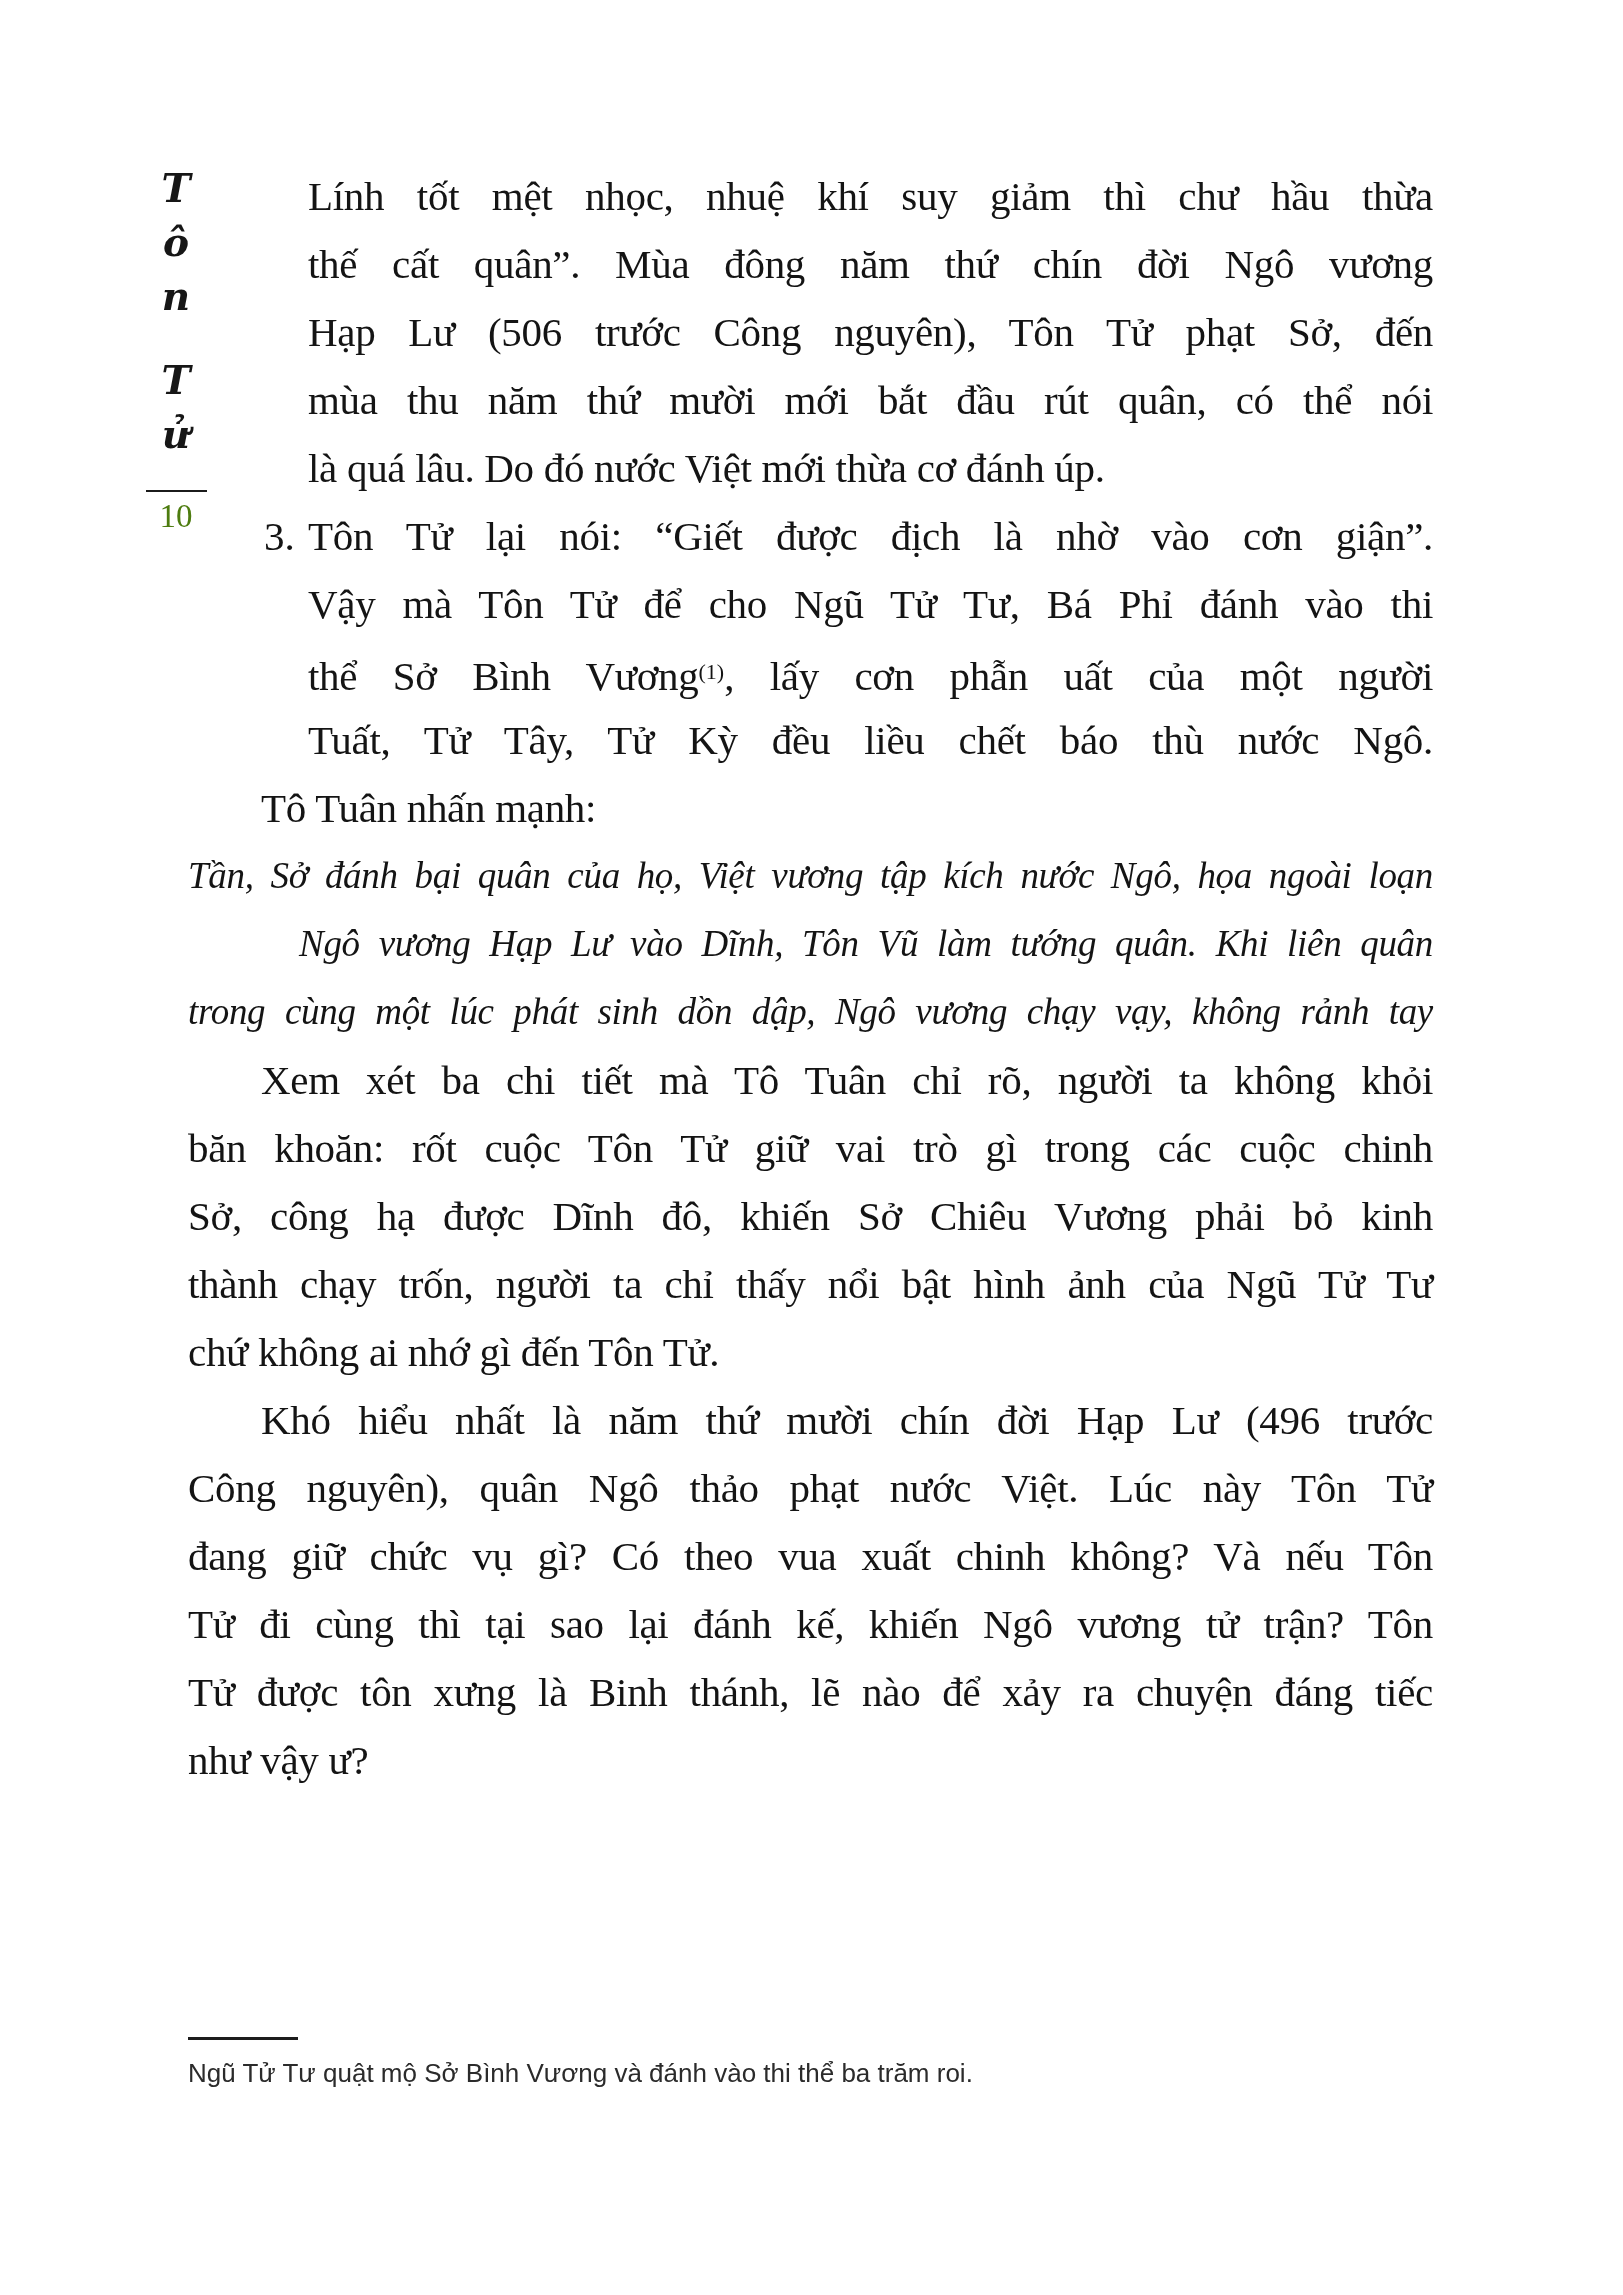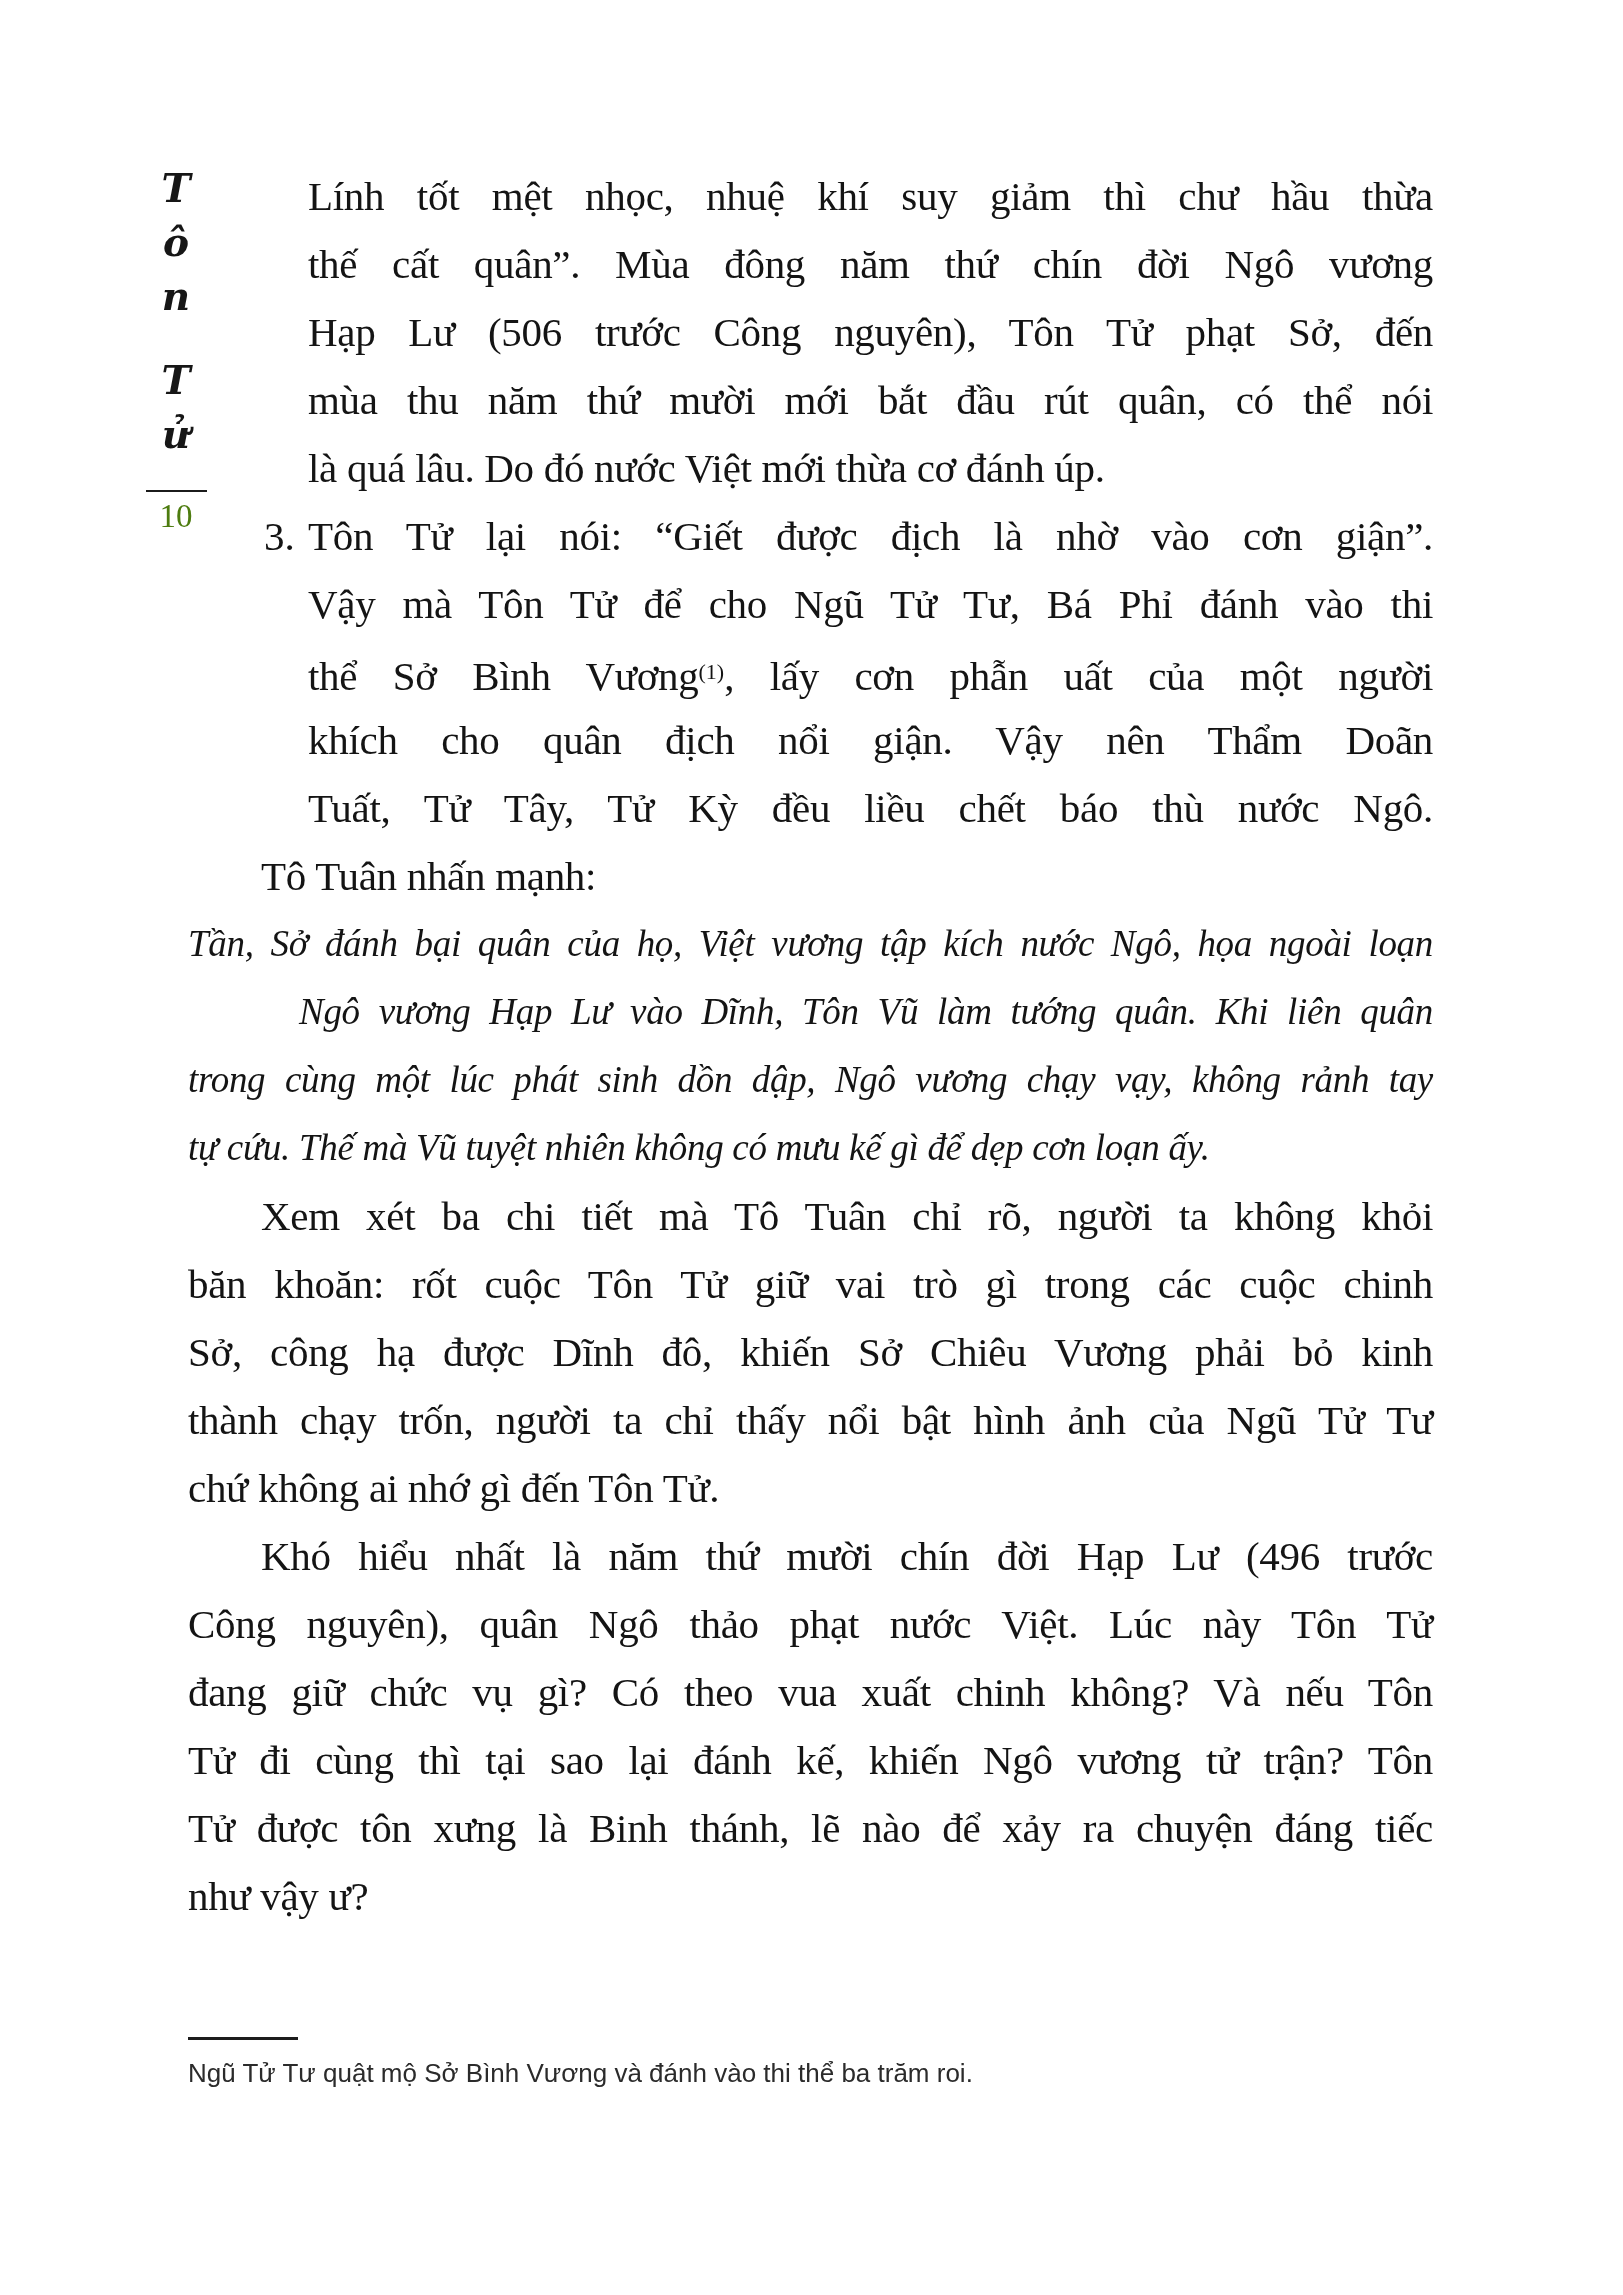--- a/index.html
+++ b/index.html
@@ -70,29 +70,27 @@
     <div class="line q j">mùa thu năm thứ mười mới bắt đầu rút quân, có thể nói</div>
     <div class="line q">là quá lâu. Do đó nước Việt mới thừa cơ đánh úp.</div>
 
     <div class="line q j marker-wrap">
       <span class="marker">3.</span><span>Tôn Tử lại nói: “Giết được địch là nhờ vào cơn giận”.</span>
     </div>
     <div class="line q j">Vậy mà Tôn Tử để cho Ngũ Tử Tư, Bá Phỉ đánh vào thi</div>
     <div class="line q j">
       <span>thể Sở Bình Vương</span><span class="sup">(1)</span><span>, lấy cơn phẫn uất của một người</span>
     </div>
-    <div class="line q j">khích cho quân địch nổi giận. Vậy nên Thẩm Doãn</div>
     <div class="line q j">Tuất, Tử Tây, Tử Kỳ đều liều chết báo thù nước Ngô.</div>
 
     <div class="line ind">Tô Tuân nhấn mạnh:</div>
 
     <div class="line it j">Tần, Sở đánh bại quân của họ, Việt vương tập kích nước Ngô, họa ngoài loạn</div>
     <div class="line it itf j">Ngô vương Hạp Lư vào Dĩnh, Tôn Vũ làm tướng quân. Khi liên quân</div>
     <div class="line it j">trong cùng một lúc phát sinh dồn dập, Ngô vương chạy vạy, không rảnh tay</div>
-    <div class="line it">tự cứu. Thế mà Vũ tuyệt nhiên không có mưu kế gì để dẹp cơn loạn ấy.</div>
 
     <div class="line ind j">Xem xét ba chi tiết mà Tô Tuân chỉ rõ, người ta không khỏi</div>
     <div class="line j">băn khoăn: rốt cuộc Tôn Tử giữ vai trò gì trong các cuộc chinh</div>
     <div class="line j">Sở, công hạ được Dĩnh đô, khiến Sở Chiêu Vương phải bỏ kinh</div>
     <div class="line j">thành chạy trốn, người ta chỉ thấy nổi bật hình ảnh của Ngũ Tử Tư</div>
     <div class="line">chứ không ai nhớ gì đến Tôn Tử.</div>
 
     <div class="line ind j">Khó hiểu nhất là năm thứ mười chín đời Hạp Lư (496 trước</div>
     <div class="line j">Công nguyên), quân Ngô thảo phạt nước Việt. Lúc này Tôn Tử</div>
     <div class="line j">đang giữ chức vụ gì? Có theo vua xuất chinh không? Và nếu Tôn</div>

